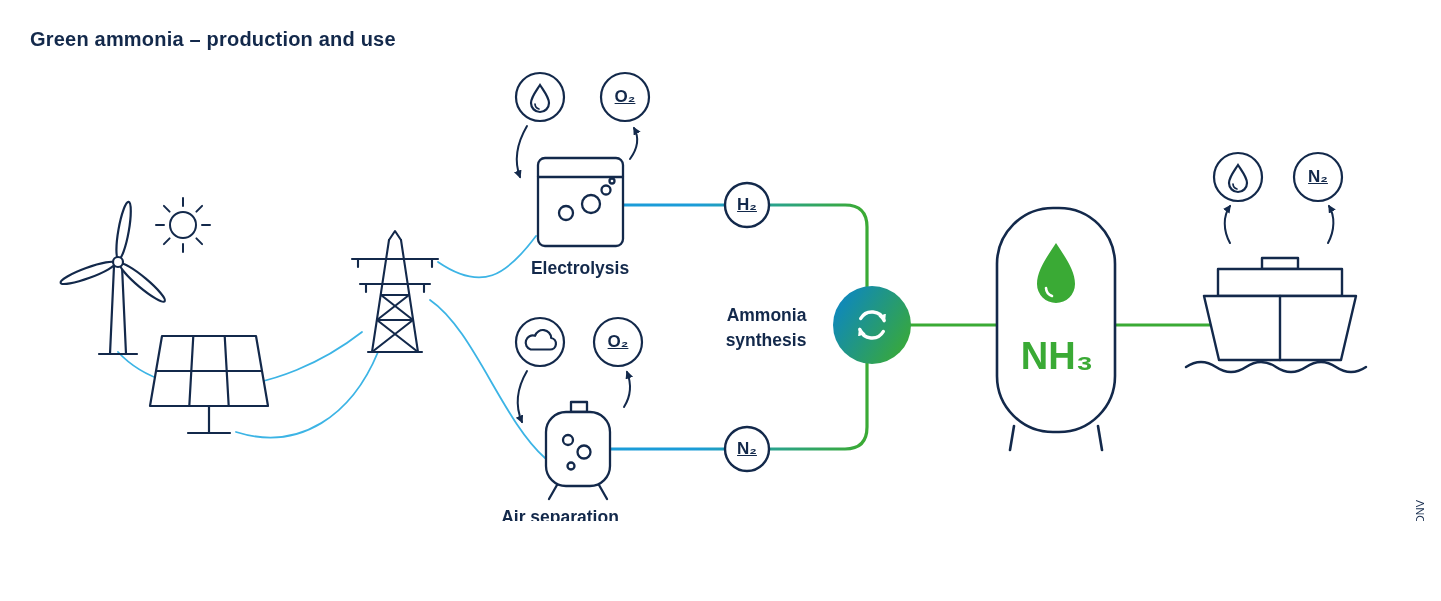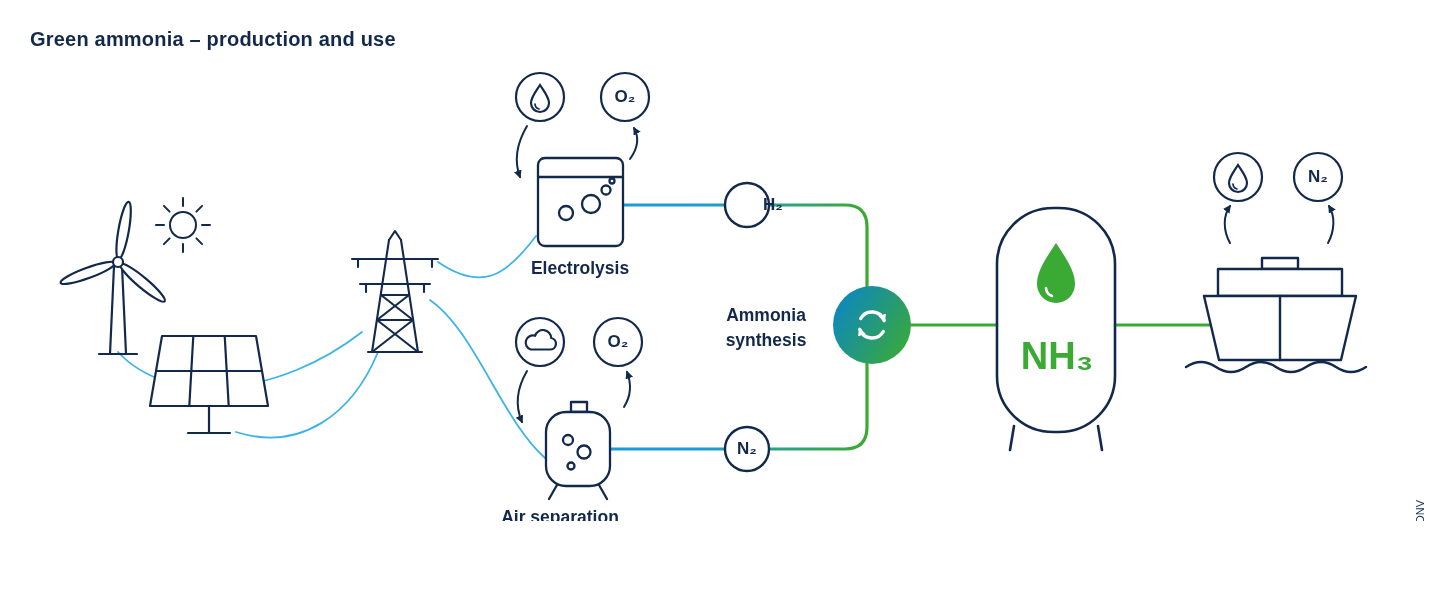--- a/index.html
+++ b/index.html
@@ -5,27 +5,27 @@
   * { margin:0; padding:0; box-sizing:border-box; }
   body { font-family:"Liberation Sans","DejaVu Sans",sans-serif; background:#ffffff; }
   .canvas { position:relative; width:1441px; height:521px; background:#ffffff; overflow:hidden; }
   .canvas > svg { position:absolute; left:0; top:0; }
   .title {
     position:absolute; left:30px; top:28px;
     color:#13294b; font-weight:700; font-size:20px; letter-spacing:0.2px;
   }
   .label {
     position:absolute; transform:translate(-50%,-50%);
-    text-align:center; color:#13294b; font-weight:700;
+    text-align:right; color:#13294b; font-weight:700;
     font-size:17.5px; line-height:1.45; white-space:pre-line;
   }
   .label.green { color:#3aaa35; font-size:21px; }
   .gas {
     position:absolute; transform:translate(-50%,-50%);
-    color:#13294b; font-weight:600; font-size:17px; white-space:nowrap;
+    color:#13294b; font-weight:600; font-size:17px; white-space:nowrap;text-decoration:underline;
   }
   .formula {
     position:absolute; transform:translate(-50%,-50%);
     color:#3aaa35; font-weight:700; font-size:38px; white-space:nowrap;
   }
   .source {
     position:absolute; left:1420px; top:532px;
     transform:translate(-50%,-50%) rotate(-90deg);
     font-size:11px; color:#13294b; white-space:nowrap;
   }
@@ -189,20 +189,20 @@
 
   <div class="title">Green ammonia – production and use</div>
 
   <div class="label" style="left:580px; top:269px;">Electrolysis</div>
   <div class="label" style="left:560px; top:518px;">Air separation</div>
   <div class="label" style="left:766px; top:328px;">Ammonia
 synthesis</div>
 
   <div class="formula" style="left:1057px; top:356px;">NH₃</div>
 
-  <div class="gas" style="left:747px; top:205px;margin-left:26px;">H₂</div>
+  <div class="gas" style="left:747px; top:205px;">H₂</div>
   <div class="gas" style="left:747px; top:449px;">N₂</div>
   <div class="gas" style="left:625px; top:97px;">O₂</div>
   <div class="gas" style="left:618px; top:342px;">O₂</div>
   <div class="gas" style="left:1318px; top:177px;">N₂</div>
 
   <div class="source">Source: DNV</div>
 </div>
 
 </body></html>

